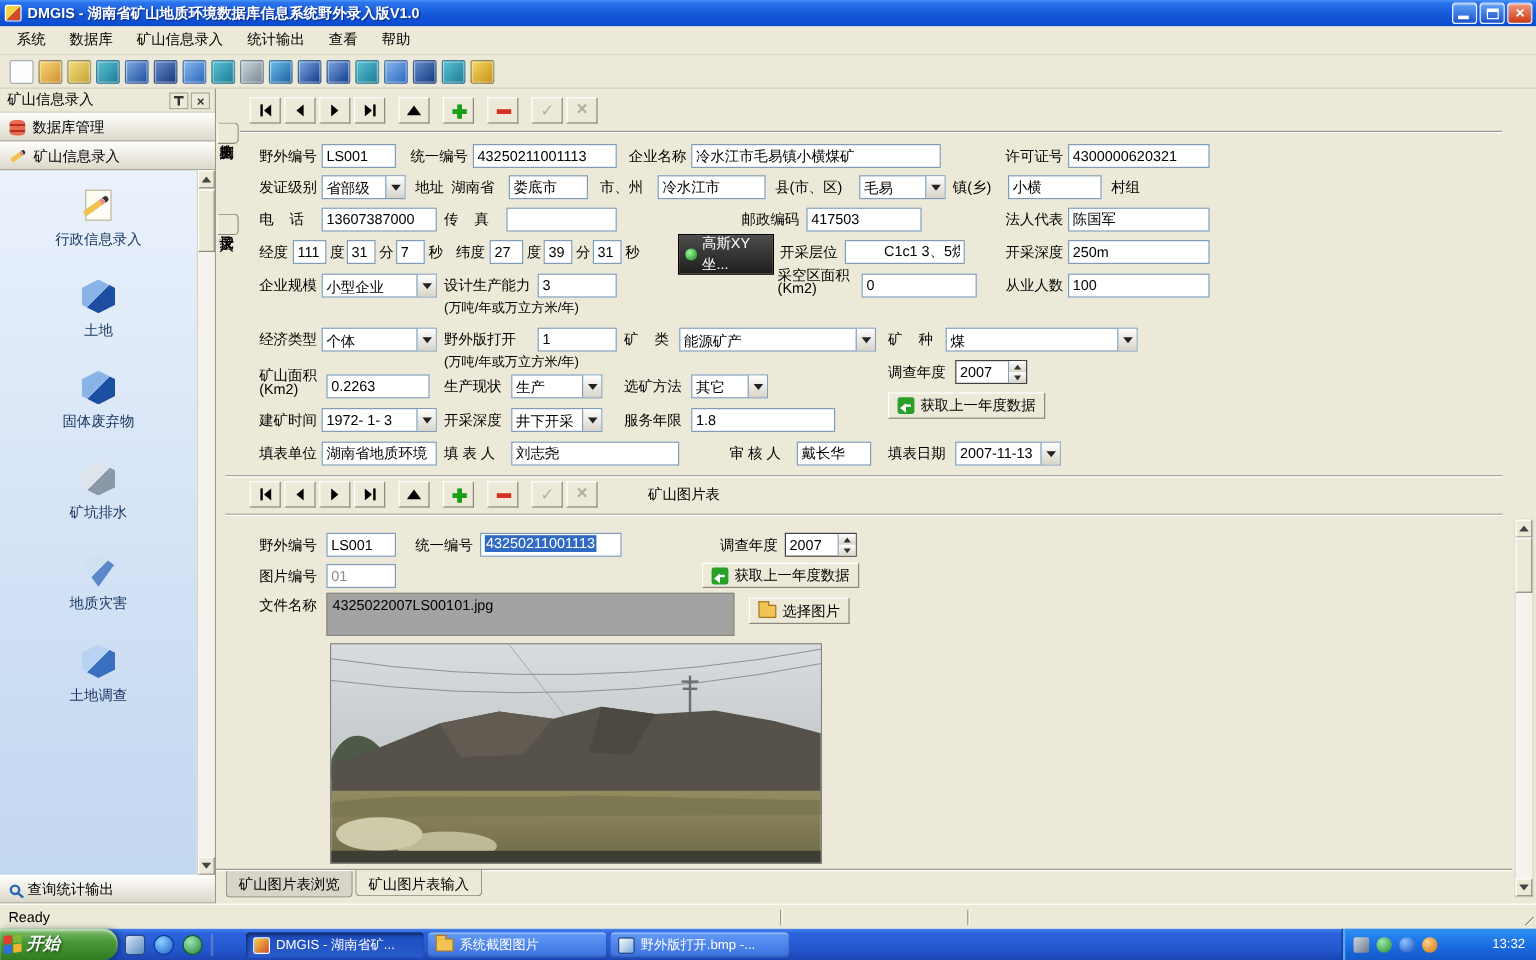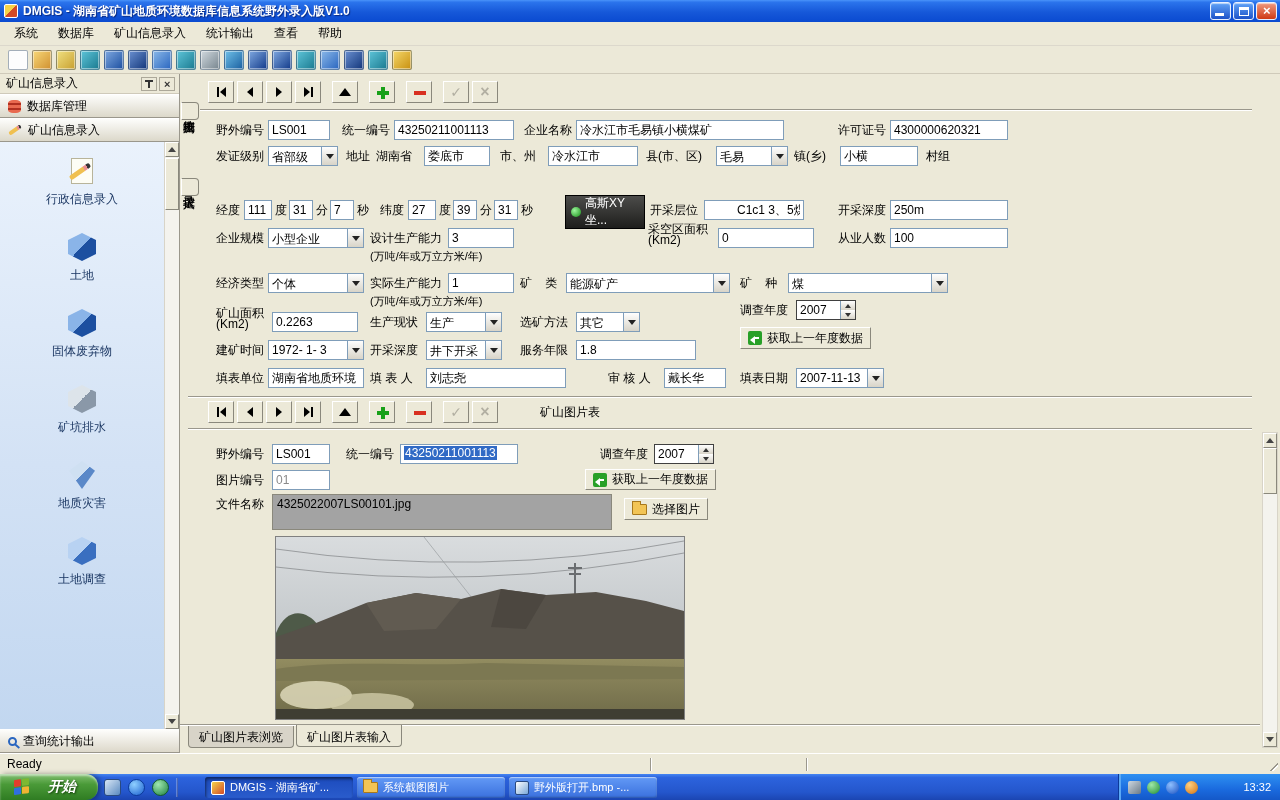--- a/index.html
+++ b/index.html
@@ -117,21 +117,21 @@
 .photo{position:absolute;left:95px;top:462px;width:410px;height:184px;border:1px solid #808080;background:#cfd3d6}
 
 
 #statusbar{position:absolute;left:0;top:753px;width:1280px;height:21px;background:#ECE9D8;border-top:1px solid #fff;display:flex;align-items:center;padding-left:7px}
 .sdiv{position:absolute;top:4px;width:2px;height:13px;border-left:1px solid #9a978c;border-right:1px solid #fff}
 .grip{position:absolute;right:2px;bottom:3px;width:10px;height:10px;background:
 linear-gradient(135deg,transparent 60%,#9a978c 60% 70%,#fff 70% 78%,transparent 78%)}
 
 
 #taskbar{position:absolute;left:0;top:774px;width:1280px;height:26px;background:linear-gradient(180deg,#4585f2 0%,#2c63dd 14%,#2456cc 70%,#1b45b2 100%)}
-.start{position:absolute;left:0;top:0;height:26px;width:98px;border-radius:0 12px 12px 0;display:flex;align-items:center;gap:18px;padding:0 12px 0 14px;color:#fff;font-weight:bold;font-style:italic;font-size:14px;text-shadow:1px 1px 2px #17430e;
+.start{position:absolute;left:0;top:0;height:26px;width:98px;border-radius:0 12px 12px 0;display:flex;align-items:center;gap:3px;padding:0 12px 0 3px;color:#fff;font-weight:bold;font-style:italic;font-size:14px;text-shadow:1px 1px 2px #17430e;
 background:linear-gradient(180deg,#83c072 0%,#4a9a38 40%,#2f7c22 100%);box-shadow:inset 0 2px 2px rgba(255,255,255,.5),3px 0 5px rgba(0,0,0,.35)}
 .flag{width:16px;height:16px;position:relative;transform:skewY(-8deg);flex:none}
 .flag i{position:absolute;left:0;top:0;width:7px;height:7px;border-radius:1px;background:#e23d2c;box-shadow:8px 0 0 #7db832,0 8px 0 #2f6fe0,8px 8px 0 #f0b432}
 .ql{position:absolute;left:104px;top:4px;display:flex;gap:7px;align-items:center}
 .qlic{width:17px;height:17px;border-radius:50%}
 .ql-ie{background:radial-gradient(circle at 35% 30%,#8fd0ff,#1a5fd0);border:1px solid #0c3a9a}
 .ql-desk{border-radius:3px;background:linear-gradient(135deg,#d8e6f5,#5a8ac0);border:1px solid #2a4a80}
 .ql-media{background:radial-gradient(circle at 35% 30%,#9fe8b0,#1f8040);border:1px solid #145a2a}
 .qldiv{width:2px;height:19px;background:rgba(255,255,255,.28);border-right:1px solid rgba(0,0,40,.25)}
 .task{position:absolute;top:3px;height:21px;width:148px;border-radius:3px;display:flex;align-items:center;gap:5px;padding:0 6px;color:#fff;font-size:11px;white-space:nowrap;overflow:hidden}
@@ -311,20 +311,30 @@
       <span class="lbl" style="left:466px">县(市、区)</span>
       <span class="combo" style="left:536px;width:72px">
           <span class="txt">毛易</span>
           <span class="dd"></span>
         </span>
       <span class="lbl" style="left:614px">镇(乡)</span>
       <input class="inp" style="left: 660px; width: 78px;" readonly="" value="小横">
       <span class="lbl" style="left:746px">村组</span>
     </div>
 
+    <div class="frow" style="top:99px">
+      <span class="lbl" style="left:36px">电    话</span>
+      <input class="inp" style="left: 88px; width: 96px;" readonly="" value="13607387000">
+      <span class="lbl" style="left:190px">传    真</span>
+      <input class="inp" style="left: 242px; width: 92px;" readonly="" value="">
+      <span class="lbl" style="left:438px">邮政编码</span>
+      <input class="inp" style="left: 492px; width: 96px;" readonly="" value="417503">
+      <span class="lbl" style="left:658px">法人代表</span>
+      <input class="inp" style="left: 710px; width: 118px;" readonly="" value="陈国军">
+    </div>
 
     <div class="frow" style="top:126px">
       <span class="lbl" style="left:36px">经度</span>
       <input class="inp" style="left: 64px; width: 28px;" readonly="" value="111">
       <span class="lbl" style="left:95px">度</span>
       <input class="inp" style="left: 109px; width: 24px;" readonly="" value="31">
       <span class="lbl" style="left:136px">分</span>
       <input class="inp" style="left: 150px; width: 24px;" readonly="" value="7">
       <span class="lbl" style="left:177px">秒</span>
       <span class="lbl" style="left:200px">纬度</span>
@@ -361,21 +371,21 @@
         <span>(Km2)</span>
     </div>
     <span class="unit" style="left:190px;top:175px">(万吨/年或万立方米/年)</span>
 
     <div class="frow" style="top:199px">
       <span class="lbl" style="left:36px">经济类型</span>
       <span class="combo" style="left:88px;width:96px">
           <span class="txt">个体</span>
           <span class="dd"></span>
         </span>
-      <span class="lbl" style="left:190px">实际生产能力</span>
+      <span class="lbl" style="left:190px">野外版打开</span>
       <input class="inp" style="left: 268px; width: 66px;" readonly="" value="1">
       <span class="lbl" style="left:340px">矿    类</span>
       <span class="combo" style="left:386px;width:164px">
           <span class="txt">能源矿产</span>
           <span class="dd"></span>
         </span>
       <span class="lbl" style="left:560px">矿    种</span>
       <span class="combo" style="left:608px;width:160px">
           <span class="txt">煤</span>
           <span class="dd"></span>

